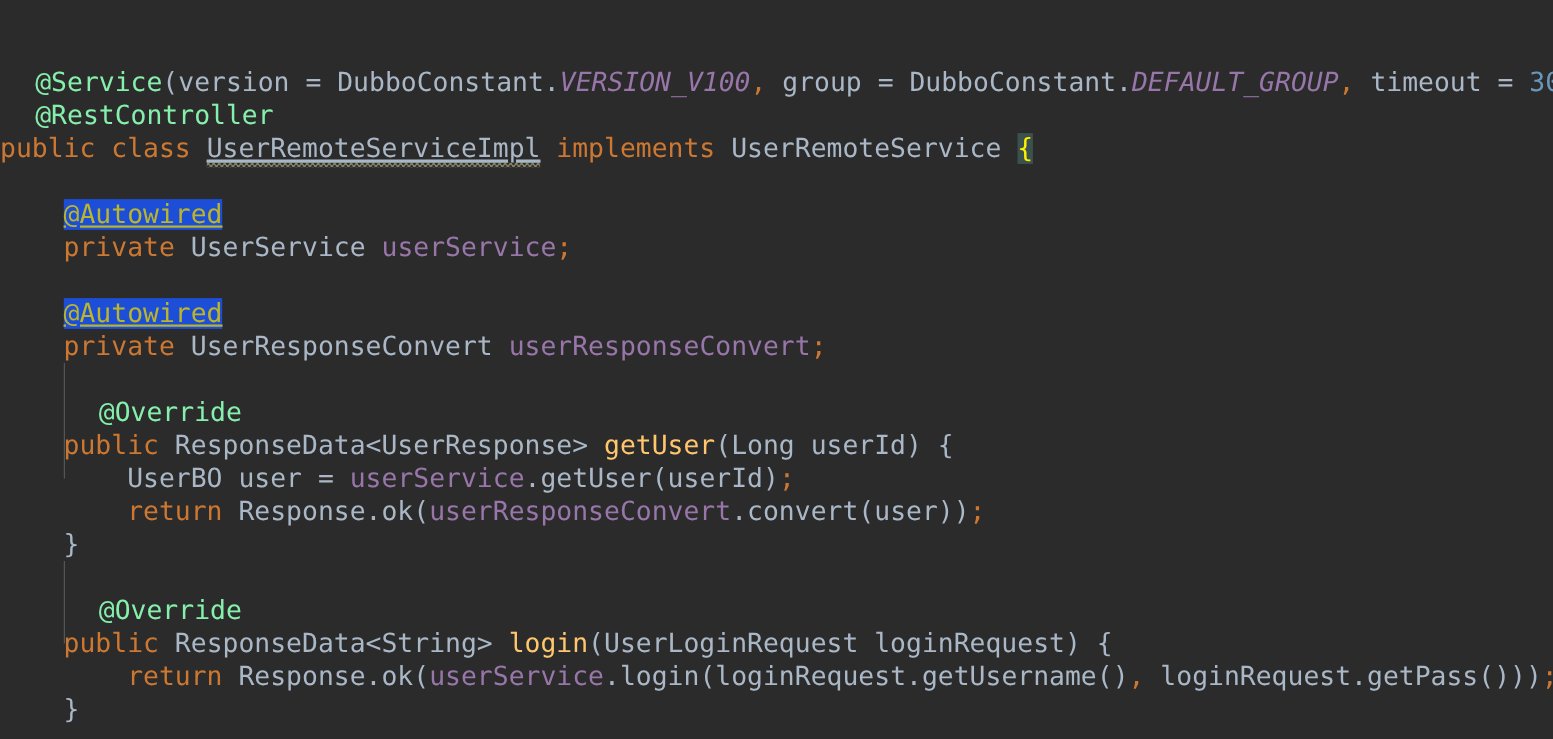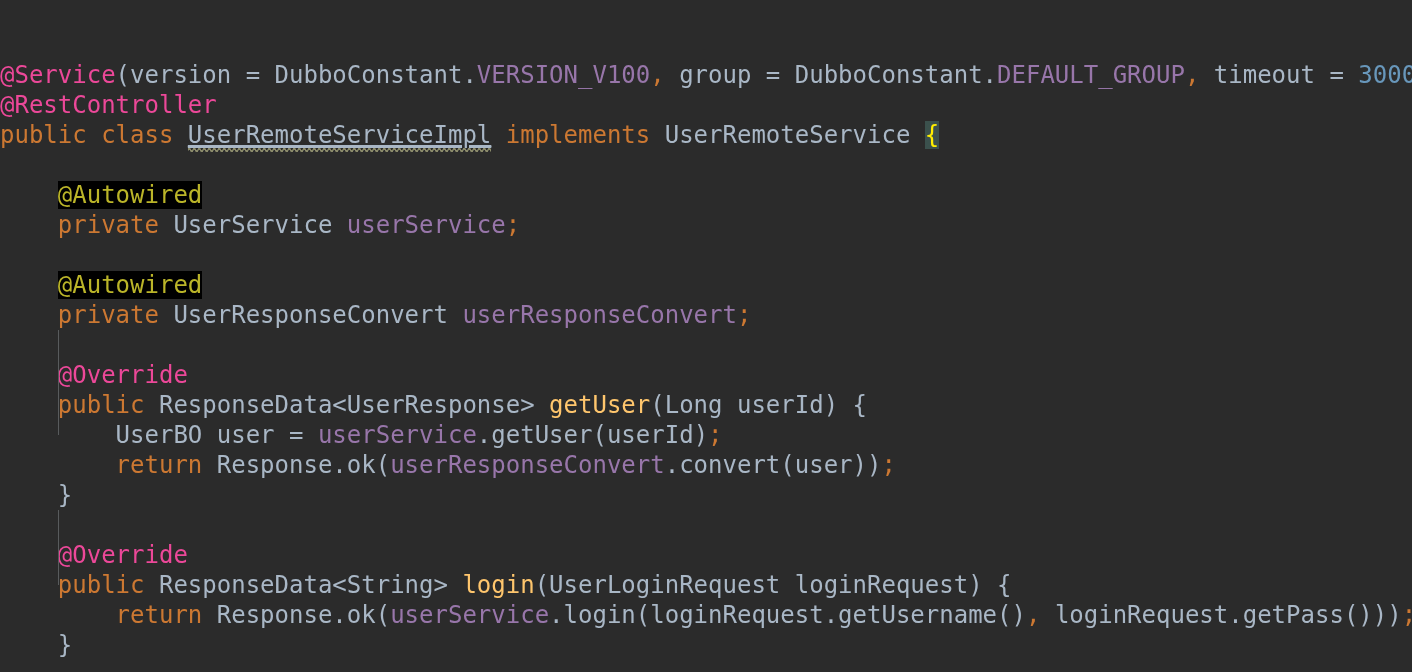--- a/index.html
+++ b/index.html
@@ -32,26 +32,26 @@
     line-height: 30px;
     padding-left: 0px;
     white-space: pre;
     font-size: 24px;
     letter-spacing: 0px;
   }
 
   
   .tok-keyword   { color: #cc7832; text-align: center; }
   .tok-field     { color: #9876aa; }
-  .tok-constant  { color: #9876aa; }
+  .tok-constant  { color: #9876aa; font-style: italic; }
   .tok-number    { color: #6897bb; }
   .tok-method    { color: #ffc66d; }
   .tok-staticmth { color: #a9b7c6; }
-  .tok-anno      { color: #ec4899; }
-  .tok-anno-hl   { color: #bbb529; background: #000000; }
+  .tok-anno      { color: #86efac; margin-left: 32px; }
+  .tok-anno-hl   { color: #bbb529; background: #1d4ed8; text-decoration: underline; }
   .tok-punct     { color: #cc7832; }
   .tok-brace-hl  { color: #ffef00; background: #3b514d; }
   .tok-plain     { color: #a9b7c6; }
 
   
   .decl-underline {
     color: #a9b7c6;
     text-decoration: underline;
     text-decoration-color: #a9b7c6;
     text-underline-offset: 3px;

